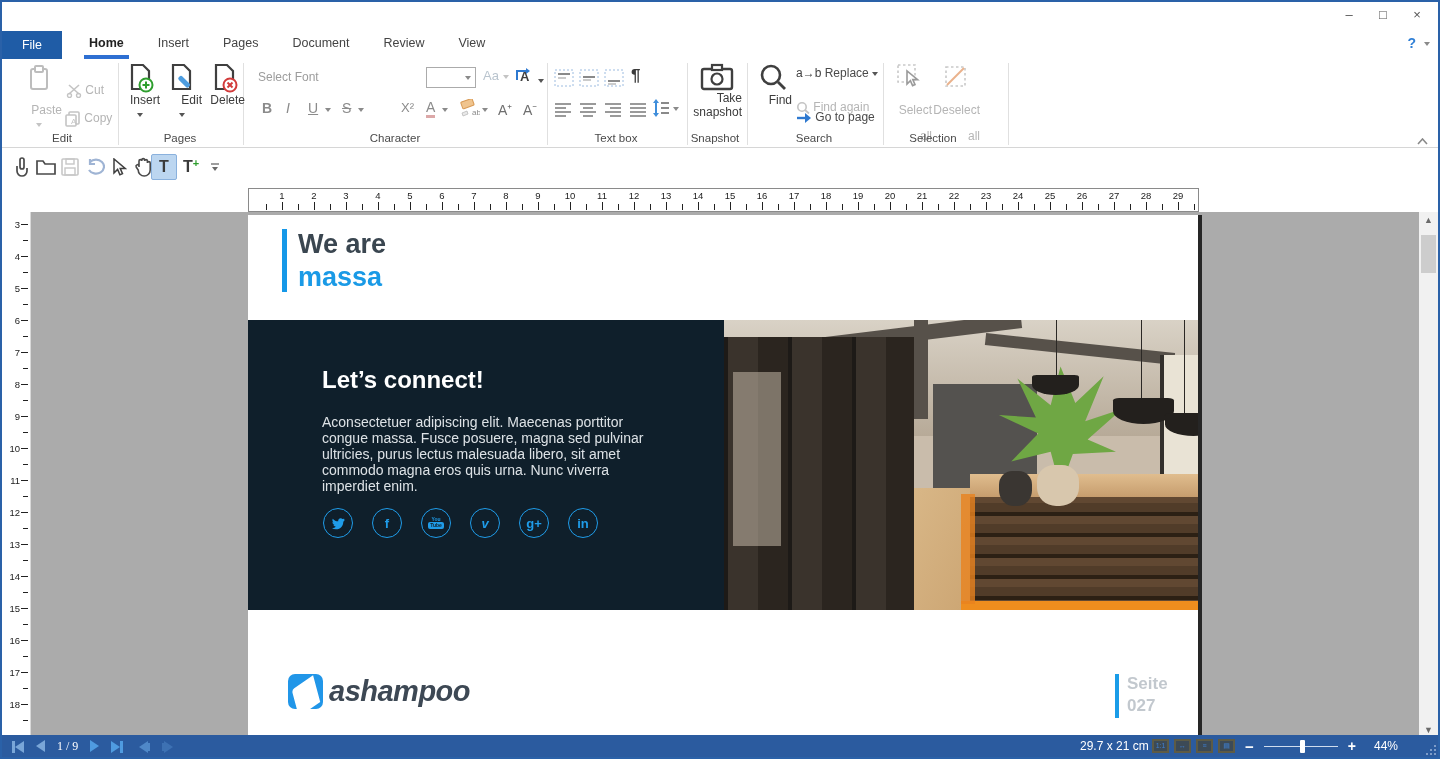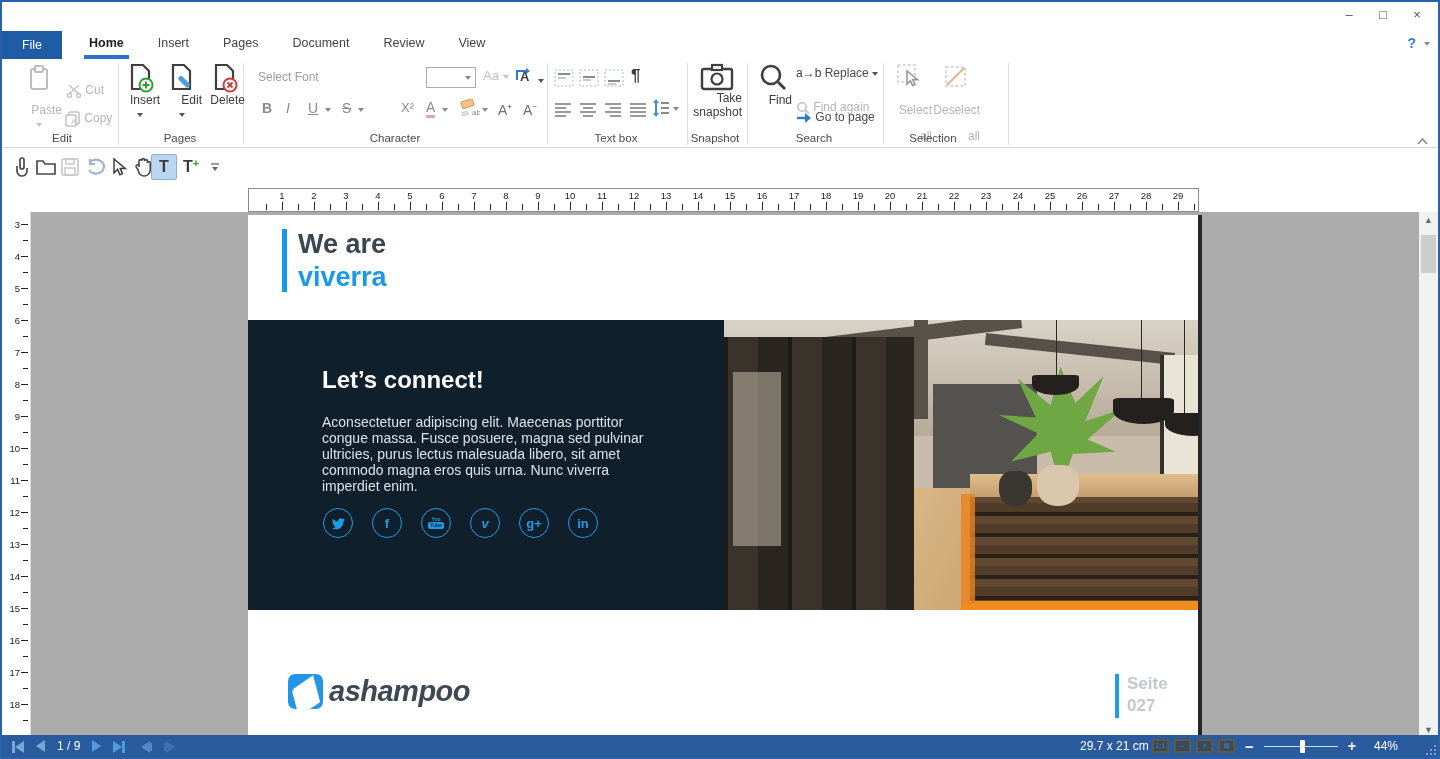--- a/index.html
+++ b/index.html
@@ -561,21 +561,21 @@
         <span class="vnum" style="top: 492px;">18</span>
         <i class="vtick major" style="top: 492px;"></i>
         <i class="vtick" style="top: 508px;"></i>
       </div>
 
     <div class="page">
 
       <div class="hdr-bar"></div>
       <div class="we-are">
         <div>We are</div>
-        <div class="blue">viverra</div>
+        <div class="blue">massa</div>
       </div>
 
       <div class="hero">
         <div class="hero-title">Let’s connect!</div>
         <div class="hero-body">Aconsectetuer adipiscing elit. Maecenas porttitor congue massa. Fusce posuere, magna sed pulvinar ultricies, purus lectus malesuada libero, sit amet commodo magna eros quis urna. Nunc viverra imperdiet enim.</div>
         <div class="soc-row">
           <span class="soc">
             <svg width="15" height="13" viewBox="0 0 15 13">
               <path d="M14 1.5 c-.5.4-1 .6-1.6.7 A2.8 2.8 0 0 0 7.7 4.7 C5.4 4.6 3.3 3.5 1.9 1.8 c-.8 1.4-.4 3 .9 3.9 -.5 0-.9-.1-1.3-.3 0 1.4 1 2.6 2.3 2.9 -.4.1-.9.1-1.3 0 .4 1.2 1.5 2 2.8 2.1 A5.7 5.7 0 0 1 1 12 a8 8 0 0 0 4.3 1.2 c5.2 0 8.1-4.3 7.9-8.2 .6-.4 1.1-.9 1.4-1.5 z" fill="#1f9ce9" transform="scale(0.93)"></path>
             </svg>
@@ -641,21 +641,21 @@
     <div class="page-shadow"></div>
 
     <div class="vscroll">
       <div class="arrow" style="top:0;">▲</div>
       <div class="vthumb"></div>
       <div class="arrow" style="bottom:0;">▼</div>
     </div>
   </div>
 
   <div class="statusbar">
-    <div class="sb-item" style="left:10px; gap:4px;">
+    <div class="sb-item" style="left:10px; gap:4px;font-family:Liberation Serif, serif;">
       <span><span class="nav-bar" style="background:#79a6d8;"></span><span class="nav-tri tri-l"></span></span>
       <span class="nav-tri tri-l" style="margin-left:8px;"></span>
       <span style="margin:0 8px; color:#fff;">1 / 9</span>
       <span class="nav-tri tri-r"></span>
       <span style="margin-left:8px;"><span class="nav-tri tri-r"></span><span class="nav-bar" style="background:#4f9be0;"></span></span>
       <span style="margin-left:12px;"><span class="nav-tri tri-l" style="border-right-color:#4f88c8;"></span><span class="nav-bar" style="background:#4f88c8; width:2px; height:8px;"></span></span>
       <span style="margin-left:8px; opacity:.5;"><span class="nav-bar" style="background:#4f88c8; width:2px; height:8px;"></span><span class="nav-tri tri-r" style="border-left-color:#4f88c8;"></span></span>
     </div>
 
     <div class="sb-item" style="left:1078px;">

